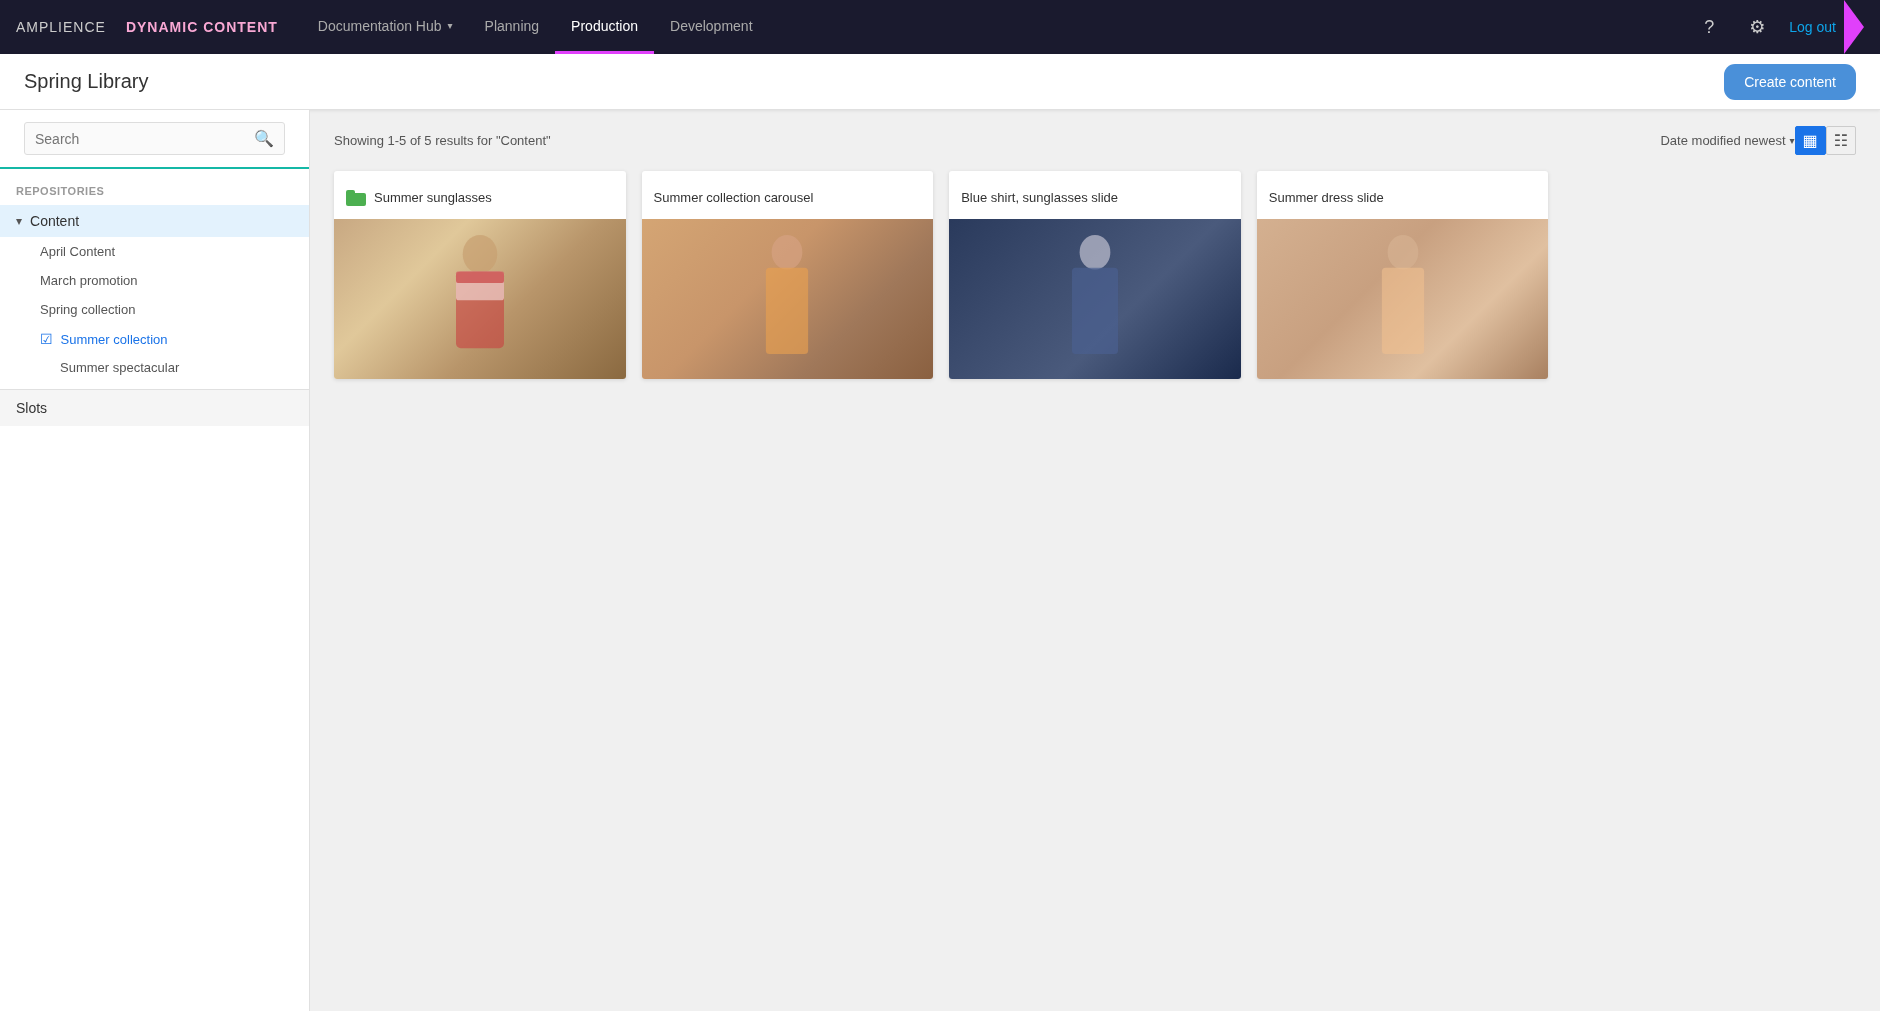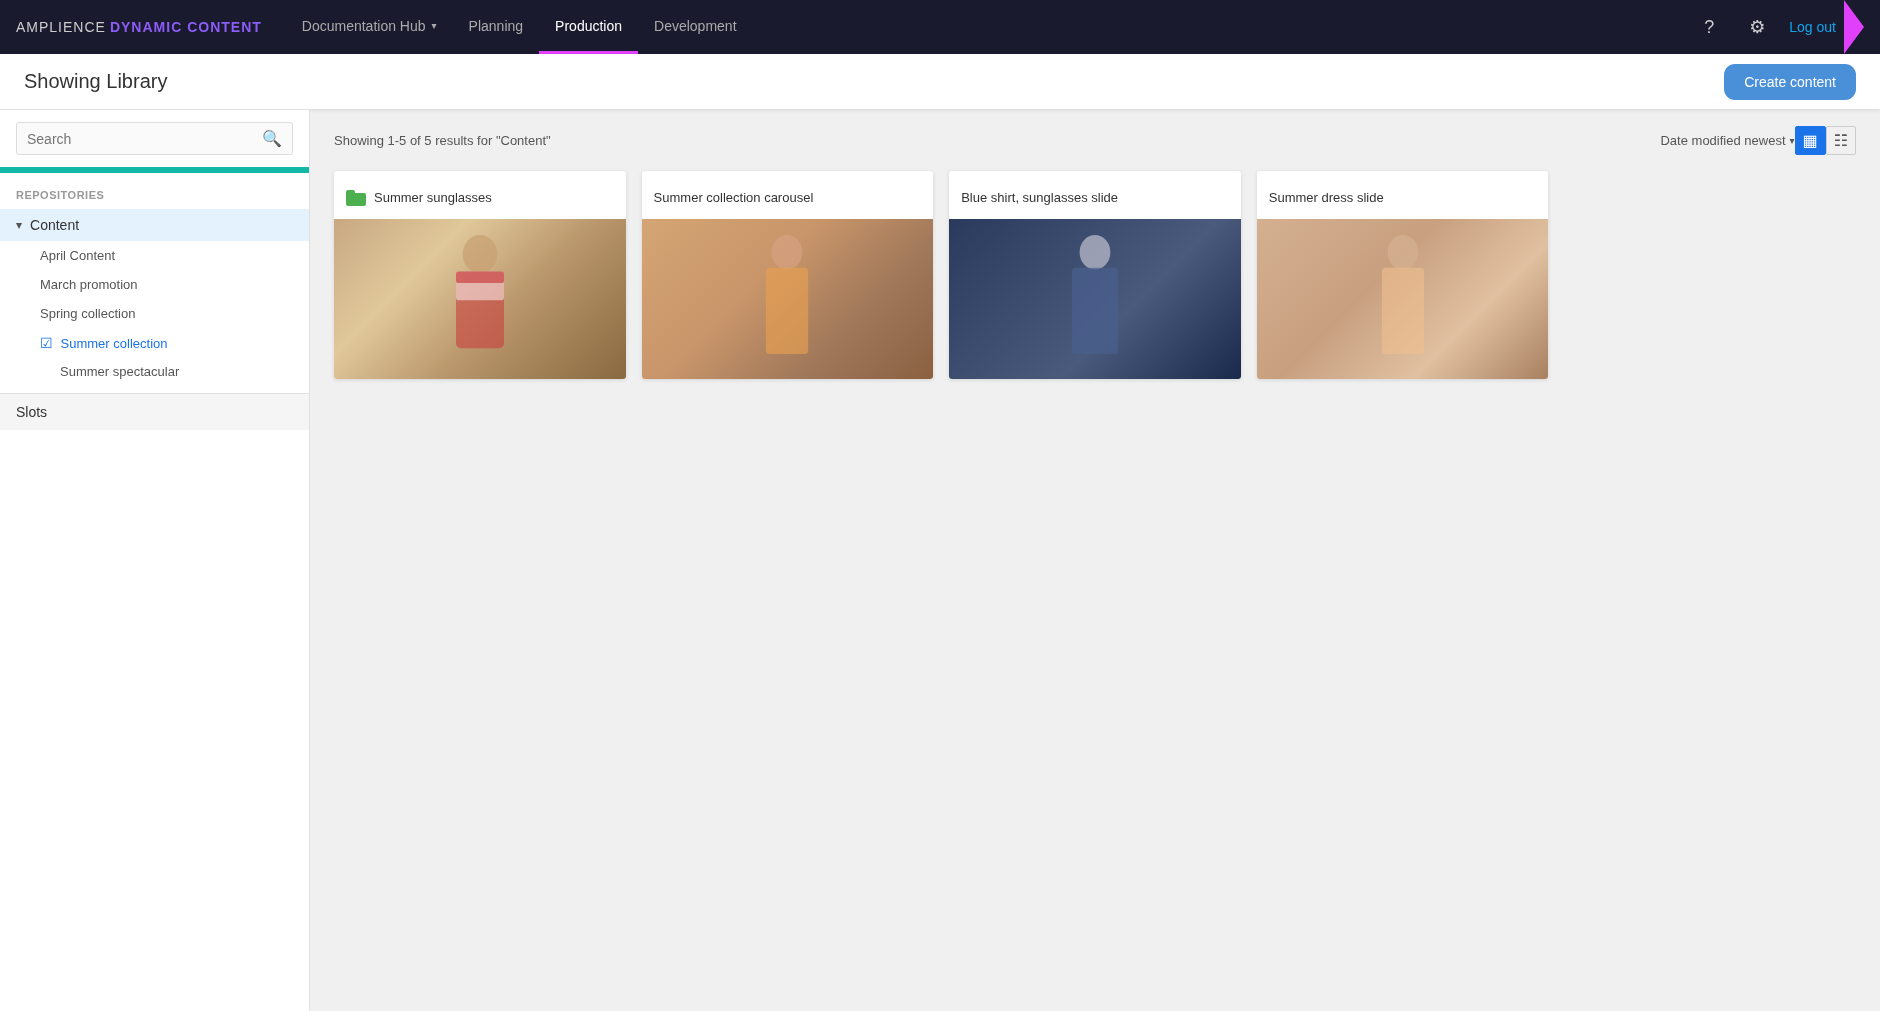--- a/index.html
+++ b/index.html
@@ -22,23 +22,23 @@
     }
     .brand-amplience {
       font-weight: 300;
       font-size: 14px;
       color: #ccc;
       letter-spacing: 1px;
     }
     .brand-dc {
       font-weight: 700;
       font-size: 14px;
-      color: #8b5cf6;
+      color: #f9a8d4;
       letter-spacing: 1px;
-      margin-left: 4px;
+      margin-left: 20px;
     }
     .nav-tabs {
       display: flex;
       align-items: center;
       flex: 1;
       height: 100%;
     }
     .nav-tab {
       display: flex;
       align-items: center;
@@ -126,22 +126,22 @@
     
     .sidebar {
       width: 310px;
       background: #fff;
       border-right: 1px solid #e0e0e0;
       display: flex;
       flex-direction: column;
       flex-shrink: 0;
     }
     .search-container {
-      padding: 12px 16px;
-      border-bottom: 6px solid #14b8a6;
+      padding: 12px 24px;
+      border-bottom: 2px solid #14b8a6;
     }
     .search-input-wrapper {
       display: flex;
       align-items: center;
       border: 1px solid #ddd;
       border-radius: 3px;
       padding: 6px 10px;
       background: #fafafa;
     }
     .search-input {
@@ -416,21 +416,21 @@
     </button>
     <button class="nav-icon-btn" title="Settings">
       <span>⚙</span>
     </button>
     <button class="nav-logout">Log out</button>
   </div>
   <div class="nav-chevron-right"></div>
 </nav>
 
 <div class="sub-header">
-  <h1 class="page-title-text">Showing Library</h1>
+  <h1 class="page-title-text">Spring Library</h1>
   <button class="create-content-btn">Create content</button>
 </div>
 
 <div class="main-layout">
 
   <aside class="sidebar">
     <div class="search-container">
       <div class="search-input-wrapper">
         <input class="search-input" type="text" placeholder="Search" style="">
         <span class="search-icon-svg">🔍</span>

